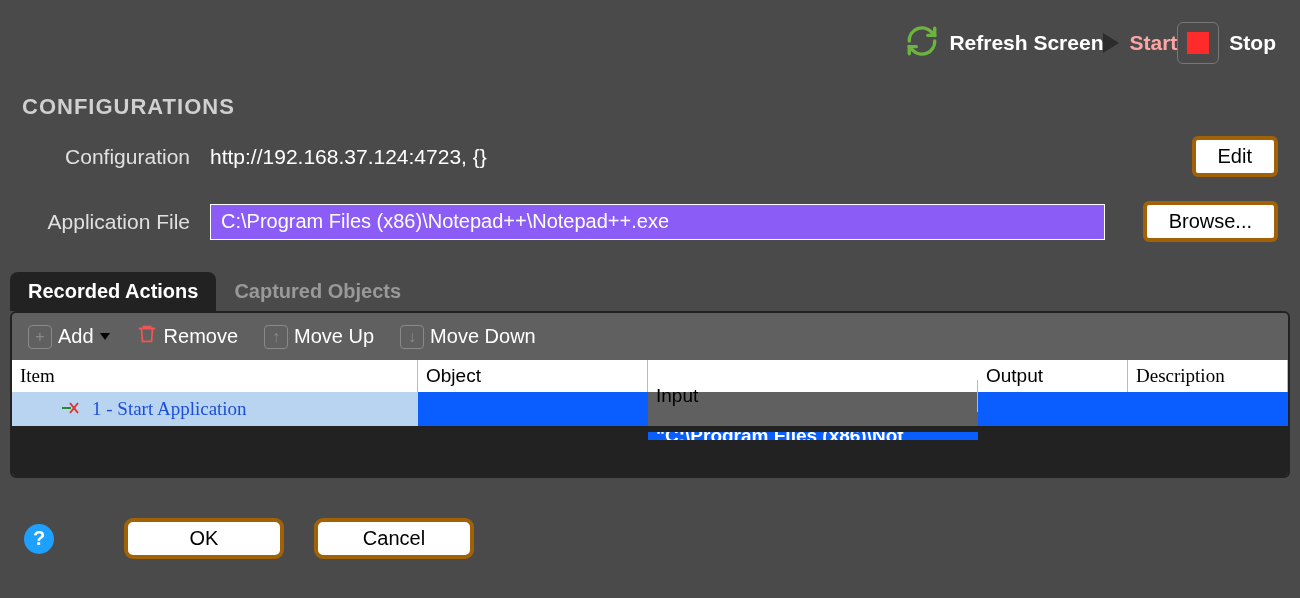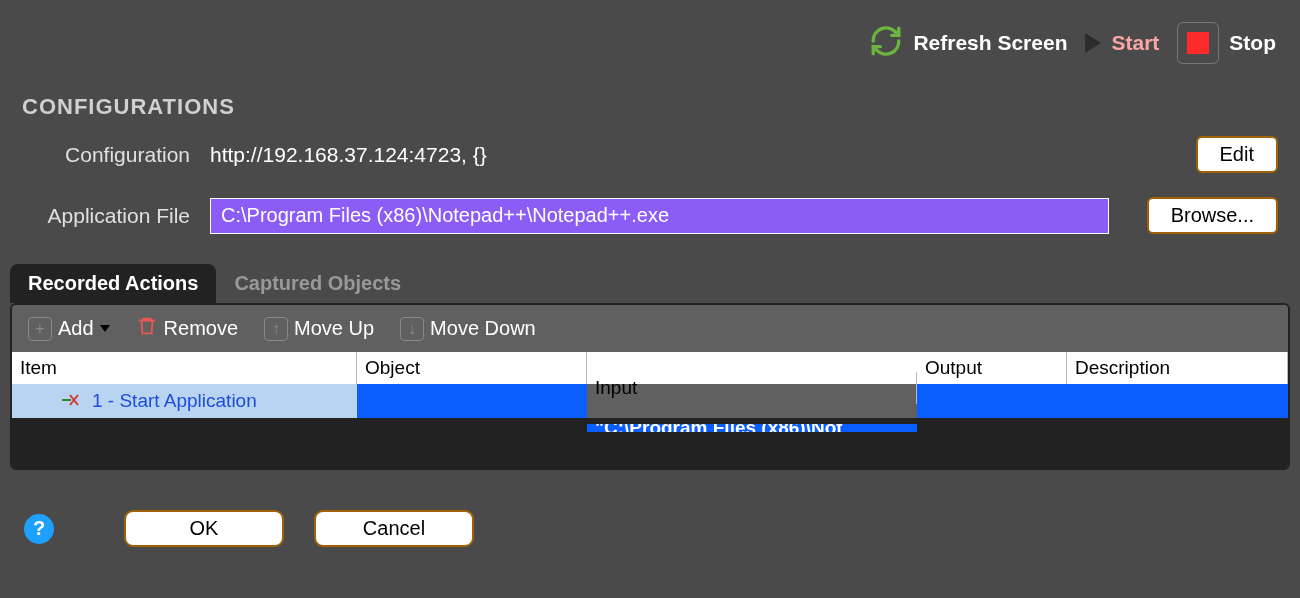--- a/index.html
+++ b/index.html
@@ -9,21 +9,20 @@
   background: #4a4a4a;
   font-family: -apple-system, BlinkMacSystemFont, "Segoe UI", Arial, sans-serif;
   color: #e0e0e0;
   overflow: hidden;
 }
 
 .top-toolbar {
   display: flex;
   justify-content: flex-end;
   align-items: center;
-  gap: 18px;
   padding: 22px 24px 12px 0;
 }
 .tool-btn {
   display: flex;
   align-items: center;
   gap: 10px;
   font-size: 21px;
   font-weight: 600;
   color: #fff;
   cursor: pointer;
@@ -70,21 +69,21 @@
   height: 36px;
   background: #8b5cf6;
   border: 1px solid #fff;
   color: #fff;
   font-size: 20px;
   padding: 4px 10px;
 }
 .white-btn {
   background: #fff;
   color: #000;
-  border: 2px solid #a16207;
+  border: 4px solid #a16207;
   border-radius: 6px;
   font-size: 20px;
   padding: 5px 22px;
   cursor: pointer;
 }
 
 .tabs-area {
   margin: 24px 10px 0 10px;
 }
 .tabs-header {
@@ -158,25 +157,25 @@
 .table-row {
   display: flex;
   height: 34px;
   font-size: 19px;
 }
 .table-row > div {
   padding: 4px 8px;
   display: flex; align-items: center;
   overflow: hidden;
 }
-.col-item { width: 345px; }
+.col-item { width: 406px; font-family: Liberation Serif, serif; }
 .col-obj { width: 230px; }
 .col-input { width: 330px; margin-top: 40px; }
 .col-output { width: 150px; }
-.col-desc { flex: 1; }
+.col-desc { flex: 1; font-family: Liberation Serif, serif; }
 
 .row-item-cell {
   background: #b8d4f1;
   color: #1d4ed8;
   padding-left: 50px !important;
   gap: 12px;
 }
 .row-rest {
   background: #0a5dff;
   color: #fff;

